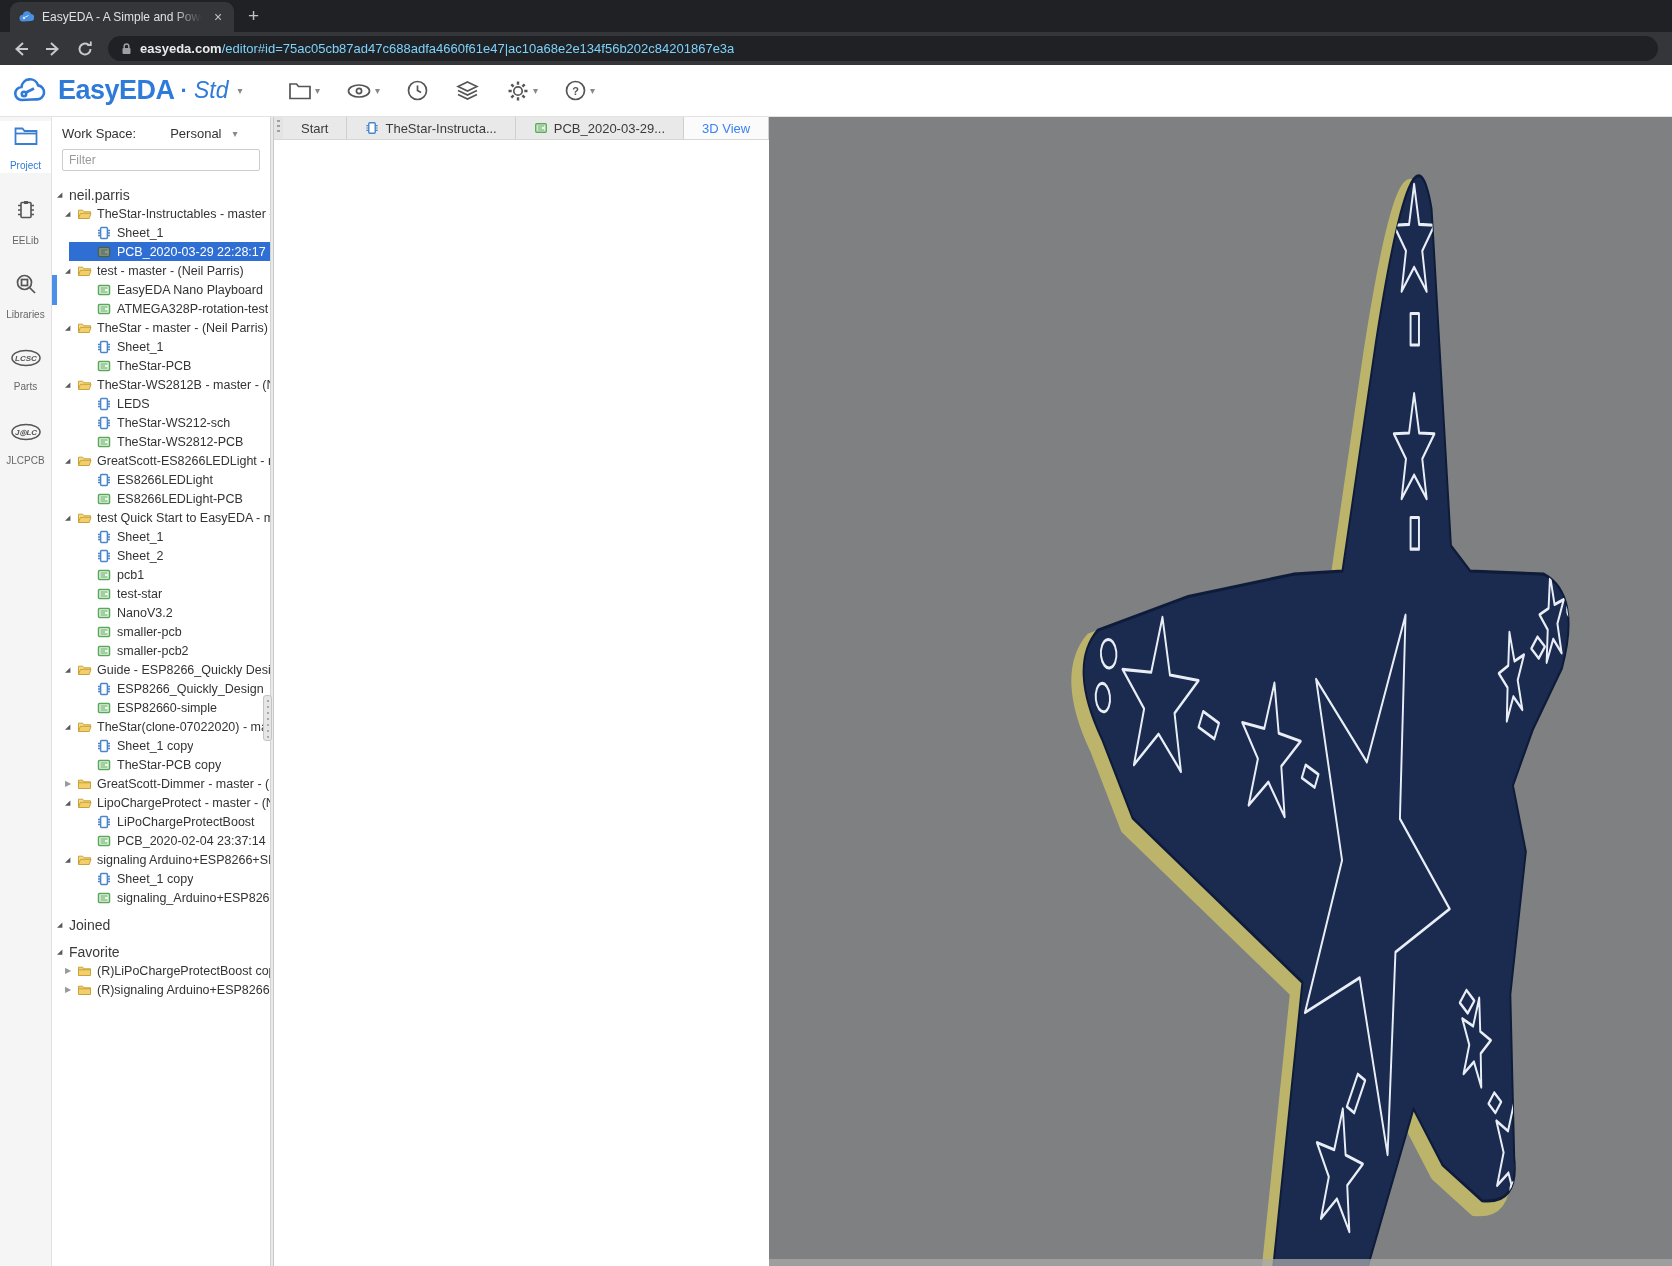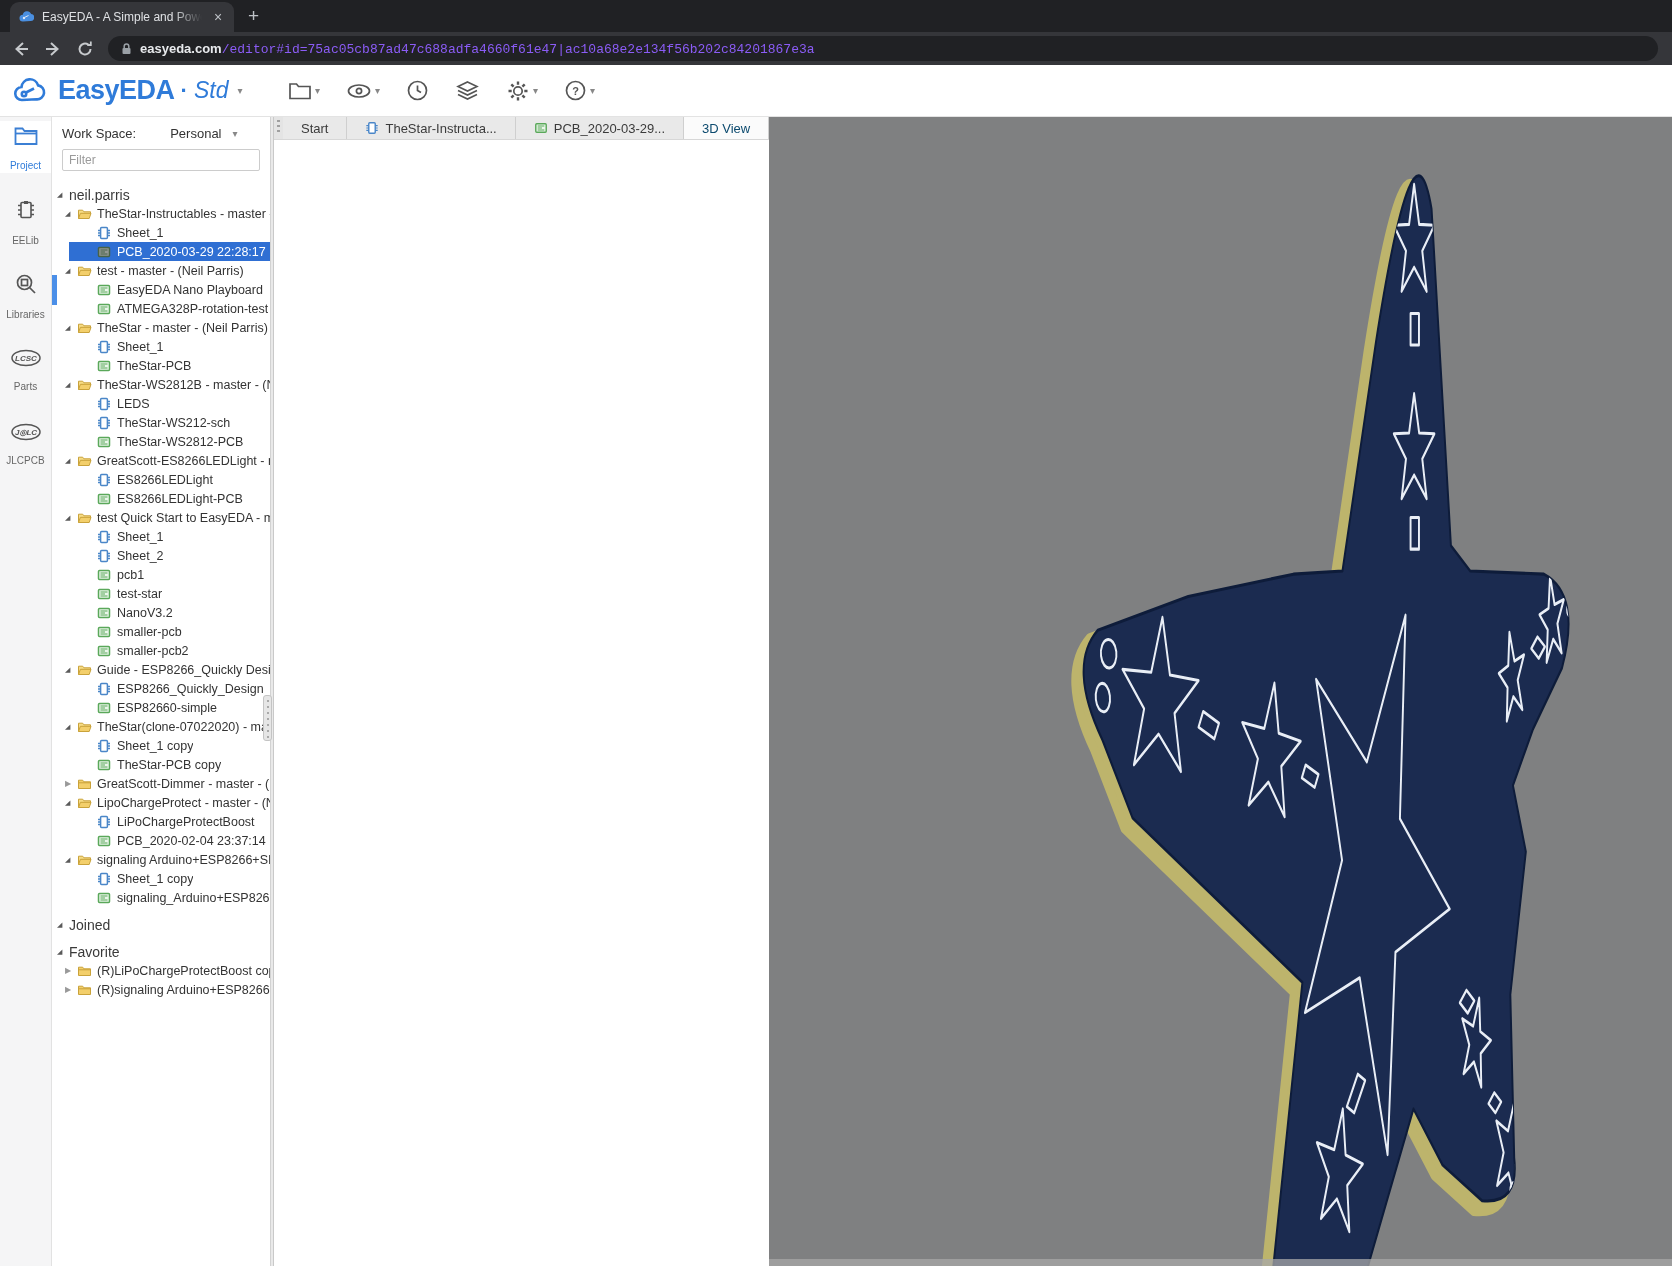--- a/index.html
+++ b/index.html
@@ -13,21 +13,21 @@
   .b-tab-title { color:#dfe1e4; font-size:12px; white-space:nowrap; overflow:hidden; flex:1;
     -webkit-mask-image:linear-gradient(to right,#000 82%,transparent); }
   .b-tab-close { color:#bdc1c6; font-size:14px; width:16px; text-align:center; cursor:default; }
   .b-newtab { color:#bdc1c6; font-size:19px; margin-left:14px; margin-bottom:5px; }
   .b-navbar { height:33px; background:#35363a; display:flex; align-items:center; padding:0 8px; gap:6px; }
   .b-navicon { width:26px; height:26px; display:flex; align-items:center; justify-content:center; }
   .b-urlpill { flex:1; height:25px; margin-left:4px; margin-right:6px; background:#202124;
     border-radius:13px; display:flex; align-items:center; padding:0 12px; gap:7px; }
   .b-url { font-size:13px; white-space:nowrap; overflow:hidden; }
   .b-url .host { color:#e8eaed; font-weight:bold; }
-  .b-url .path { color:#8b5cf6;font-family:Liberation Mono, monospace; }
+  .b-url .path { color:#7dd3fc; }
 
   
   .app-toolbar { height:52px; background:#ffffff; border-bottom:1px solid #e3e3e3;
     display:flex; align-items:center; padding:16px 12px; }
   .brand { display:flex; align-items:center; gap:6px; width:250px; }
   .brand-name { color:var(--brand); font-size:27px; font-weight:bold; letter-spacing:-.5px; }
   .brand-dot { color:var(--brand); font-size:22px; font-weight:bold; }
   .brand-ed { color:var(--brand); font-size:23px; font-weight:normal; font-style:italic; }
   .caret { color:#888; font-size:10px; margin-left:3px; }
   .tool-btn { display:flex; align-items:center; margin-left:26px; }
@@ -69,21 +69,21 @@
     background-image:repeating-linear-gradient(to bottom, transparent 0 4px, #a9a9a9 4px 6px);
     background-size:2px 100%; background-repeat:no-repeat; background-position:center; }
   .blue-ind { position:absolute; left:52px; top:158px; width:5px; height:30px; background:#4b8fe8; z-index:5; }
 
   .editor { flex:1; display:flex; flex-direction:row; min-width:0; }
   .etabs { height:23px; background:#e4e4e4; display:flex; align-items:stretch; border-bottom:1px solid #d7d7d7; }
   .etab-grip { width:9px; background-image:repeating-linear-gradient(to bottom, #9f9f9f 0 2px, transparent 2px 5px);
     background-size:3px 70%; background-repeat:no-repeat; background-position:center; }
   .etab { display:flex; align-items:center; gap:6px; padding:0 18px; font-size:13px; color:#3a3a3a;
     border-right:1px solid #cfcfcf; background:#e9e9e9; white-space:nowrap; }
-  .etab.active { background:#fbfbfb; color:#0c4a6e; }
+  .etab.active { background:#fbfbfb; color:#3b82f6; }
 
   .viewport { position:relative; flex:1; background:var(--bg3d); overflow:hidden; }
   .scene { position:absolute; inset:0; width:100%; height:100%; display:block; }
   .bottom-strip { position:absolute; left:0; right:0; bottom:0; height:7px; background:#a8a8a8; opacity:.75; }
   .cursor { position:absolute; z-index:9; }
 </style>
 </head>
 <body>
 
 <div class="b-tabbar">

